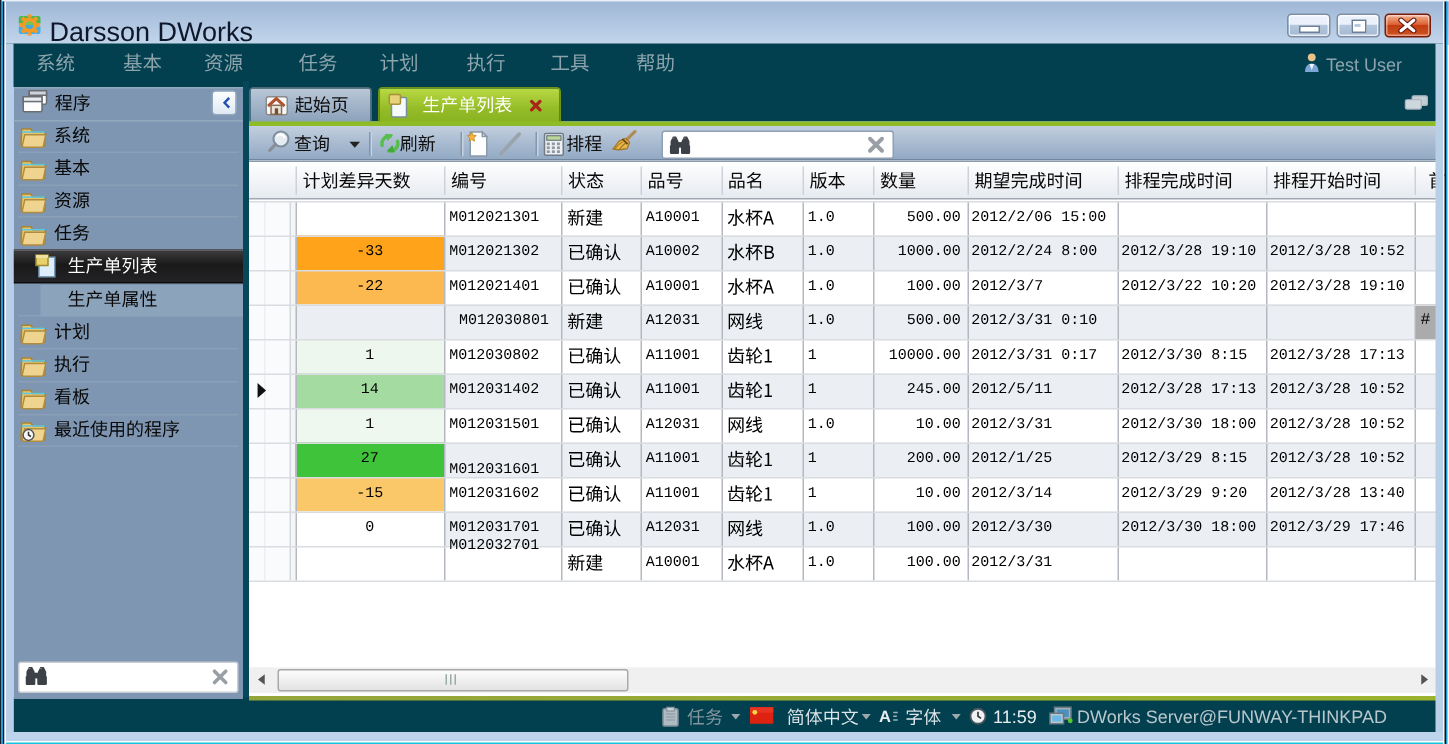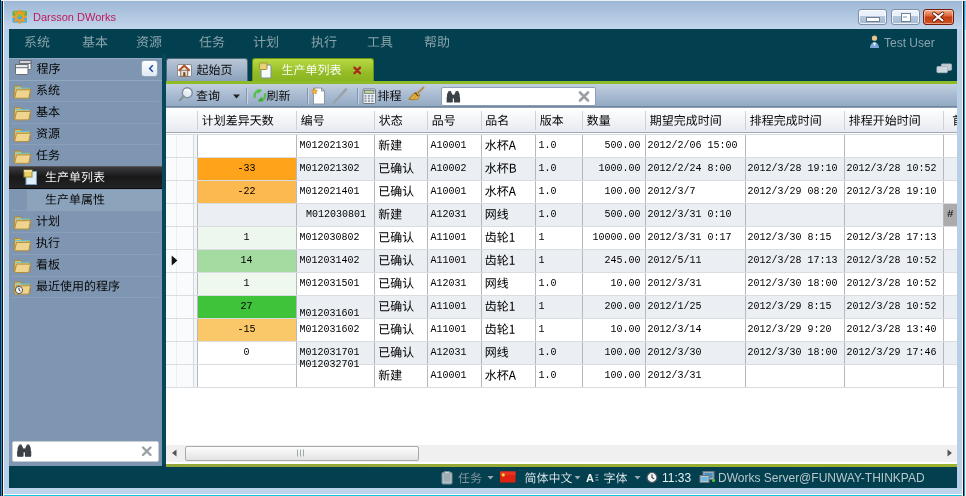--- a/index.html
+++ b/index.html
@@ -108,21 +108,21 @@
 <div class="mono" style="left:582px;top:156.5px;width:58.5px;height:23px;line-height:23px;text-align:right">1000.00</div>
 <div class="mono" style="left:647.5px;top:156.5px;height:23px;line-height:23px">2012/2/24 8:00</div>
 <div class="mono" style="left:747.5px;top:156.5px;height:23px;line-height:23px">2012/3/28 19:10</div>
 <div class="mono" style="left:846.5px;top:156.5px;height:23px;line-height:23px">2012/3/28 10:52</div>
 <div class="mono" style="left:197px;top:179.5px;width:99px;height:23px;line-height:23px;text-align:center">-22</div>
 <div class="mono" style="left:299.5px;top:179.5px;height:23px;line-height:23px">M012021401</div>
 <div class="mono" style="left:430.5px;top:179.5px;height:23px;line-height:23px">A10001</div>
 <div class="mono" style="left:538.5px;top:179.5px;height:23px;line-height:23px">1.0</div>
 <div class="mono" style="left:582px;top:179.5px;width:58.5px;height:23px;line-height:23px;text-align:right">100.00</div>
 <div class="mono" style="left:647.5px;top:179.5px;height:23px;line-height:23px">2012/3/7</div>
-<div class="mono" style="left:747.5px;top:179.5px;height:23px;line-height:23px">2012/3/29 08:20</div>
+<div class="mono" style="left:747.5px;top:179.5px;height:23px;line-height:23px">2012/3/22 10:20</div>
 <div class="mono" style="left:846.5px;top:179.5px;height:23px;line-height:23px">2012/3/28 19:10</div>
 <div class="mono" style="left:306px;top:202.5px;height:23px;line-height:23px">M012030801</div>
 <div class="mono" style="left:430.5px;top:202.5px;height:23px;line-height:23px">A12031</div>
 <div class="mono" style="left:538.5px;top:202.5px;height:23px;line-height:23px">1.0</div>
 <div class="mono" style="left:582px;top:202.5px;width:58.5px;height:23px;line-height:23px;text-align:right">500.00</div>
 <div class="mono" style="left:647.5px;top:202.5px;height:23px;line-height:23px">2012/3/31 0:10</div>
 <div class="mono" style="left:197px;top:225.5px;width:99px;height:23px;line-height:23px;text-align:center">1</div>
 <div class="mono" style="left:299.5px;top:225.5px;height:23px;line-height:23px">M012030802</div>
 <div class="mono" style="left:430.5px;top:225.5px;height:23px;line-height:23px">A11001</div>
 <div class="mono" style="left:538.5px;top:225.5px;height:23px;line-height:23px">1</div>
@@ -173,23 +173,23 @@
 <div class="mono" style="left:299.5px;top:353px;height:19px;line-height:23px">M012032701</div>
 <div class="mono" style="left:430.5px;top:363.5px;height:23px;line-height:23px">A10001</div>
 <div class="mono" style="left:538.5px;top:363.5px;height:23px;line-height:23px">1.0</div>
 <div class="mono" style="left:582px;top:363.5px;width:58.5px;height:23px;line-height:23px;text-align:right">100.00</div>
 <div class="mono" style="left:647.5px;top:363.5px;height:23px;line-height:23px">2012/3/31</div>
 <div class="mono" style="left:947px;top:202.5px;height:23px;line-height:23px;font-size:11px">#</div>
 <div style="left:166px;top:444.5px;width:792px;height:17.5px;background:#f0f0f0"></div>
 <div style="left:166px;top:444.5px;width:17px;height:17.5px;background:#f0f0f0"></div>
 <div style="left:184.5px;top:446px;width:234px;height:14.5px;background:linear-gradient(#fdfdfd,#e3e3e3);border:1px solid #a9a9a9;border-radius:2px"></div>
 <div style="left:166px;top:463.6px;width:792px;height:3.7px;background:linear-gradient(90deg,#94a53a,#9bb32e)"></div>
-<div style="left:33px;top:10.5px;font-size:11px;color:#be185d;z-index:41">Darsson DWorks</div>
+<div style="left:33px;top:10.5px;font-size:18px;color:#0f172a;z-index:41">Darsson DWorks</div>
 <div style="left:884px;top:35.5px;font-size:12px;color:#8ca3ad;z-index:41">Test User</div>
-<div style="left:662px;top:471px;font-size:12px;color:#e6edef;z-index:41">11:33</div>
+<div style="left:662px;top:471px;font-size:12px;color:#e6edef;z-index:41">11:59</div>
 <div style="left:718px;top:471px;font-size:12px;color:#b9c6cb;z-index:41">DWorks Server@FUNWAY-THINKPAD</div>
 <svg width="966" height="496" viewBox="0 0 966 496" style="position:absolute;left:0;top:0;z-index:42">
     <g transform="translate(11.5,8.5)">
       <rect x="1" y="2.2" width="14.5" height="6" rx="1.5" fill="#4ab84f"></rect>
       <rect x="1" y="8.2" width="14.5" height="6" rx="1.5" fill="#46aee6"></rect>
       <g fill="#f59a23">
         <circle cx="8.2" cy="8.2" r="5.1"></circle>
         <g stroke="#f59a23" stroke-width="2.6">
           <path d="M8.2 1.2V3.2M8.2 13.2v2M1.2 8.2h2M13.2 8.2h2M3.25 3.25 4.7 4.7M11.7 11.7l1.45 1.45M3.25 13.15 4.7 11.7M11.7 4.7l1.45-1.45"></path>
         </g>

